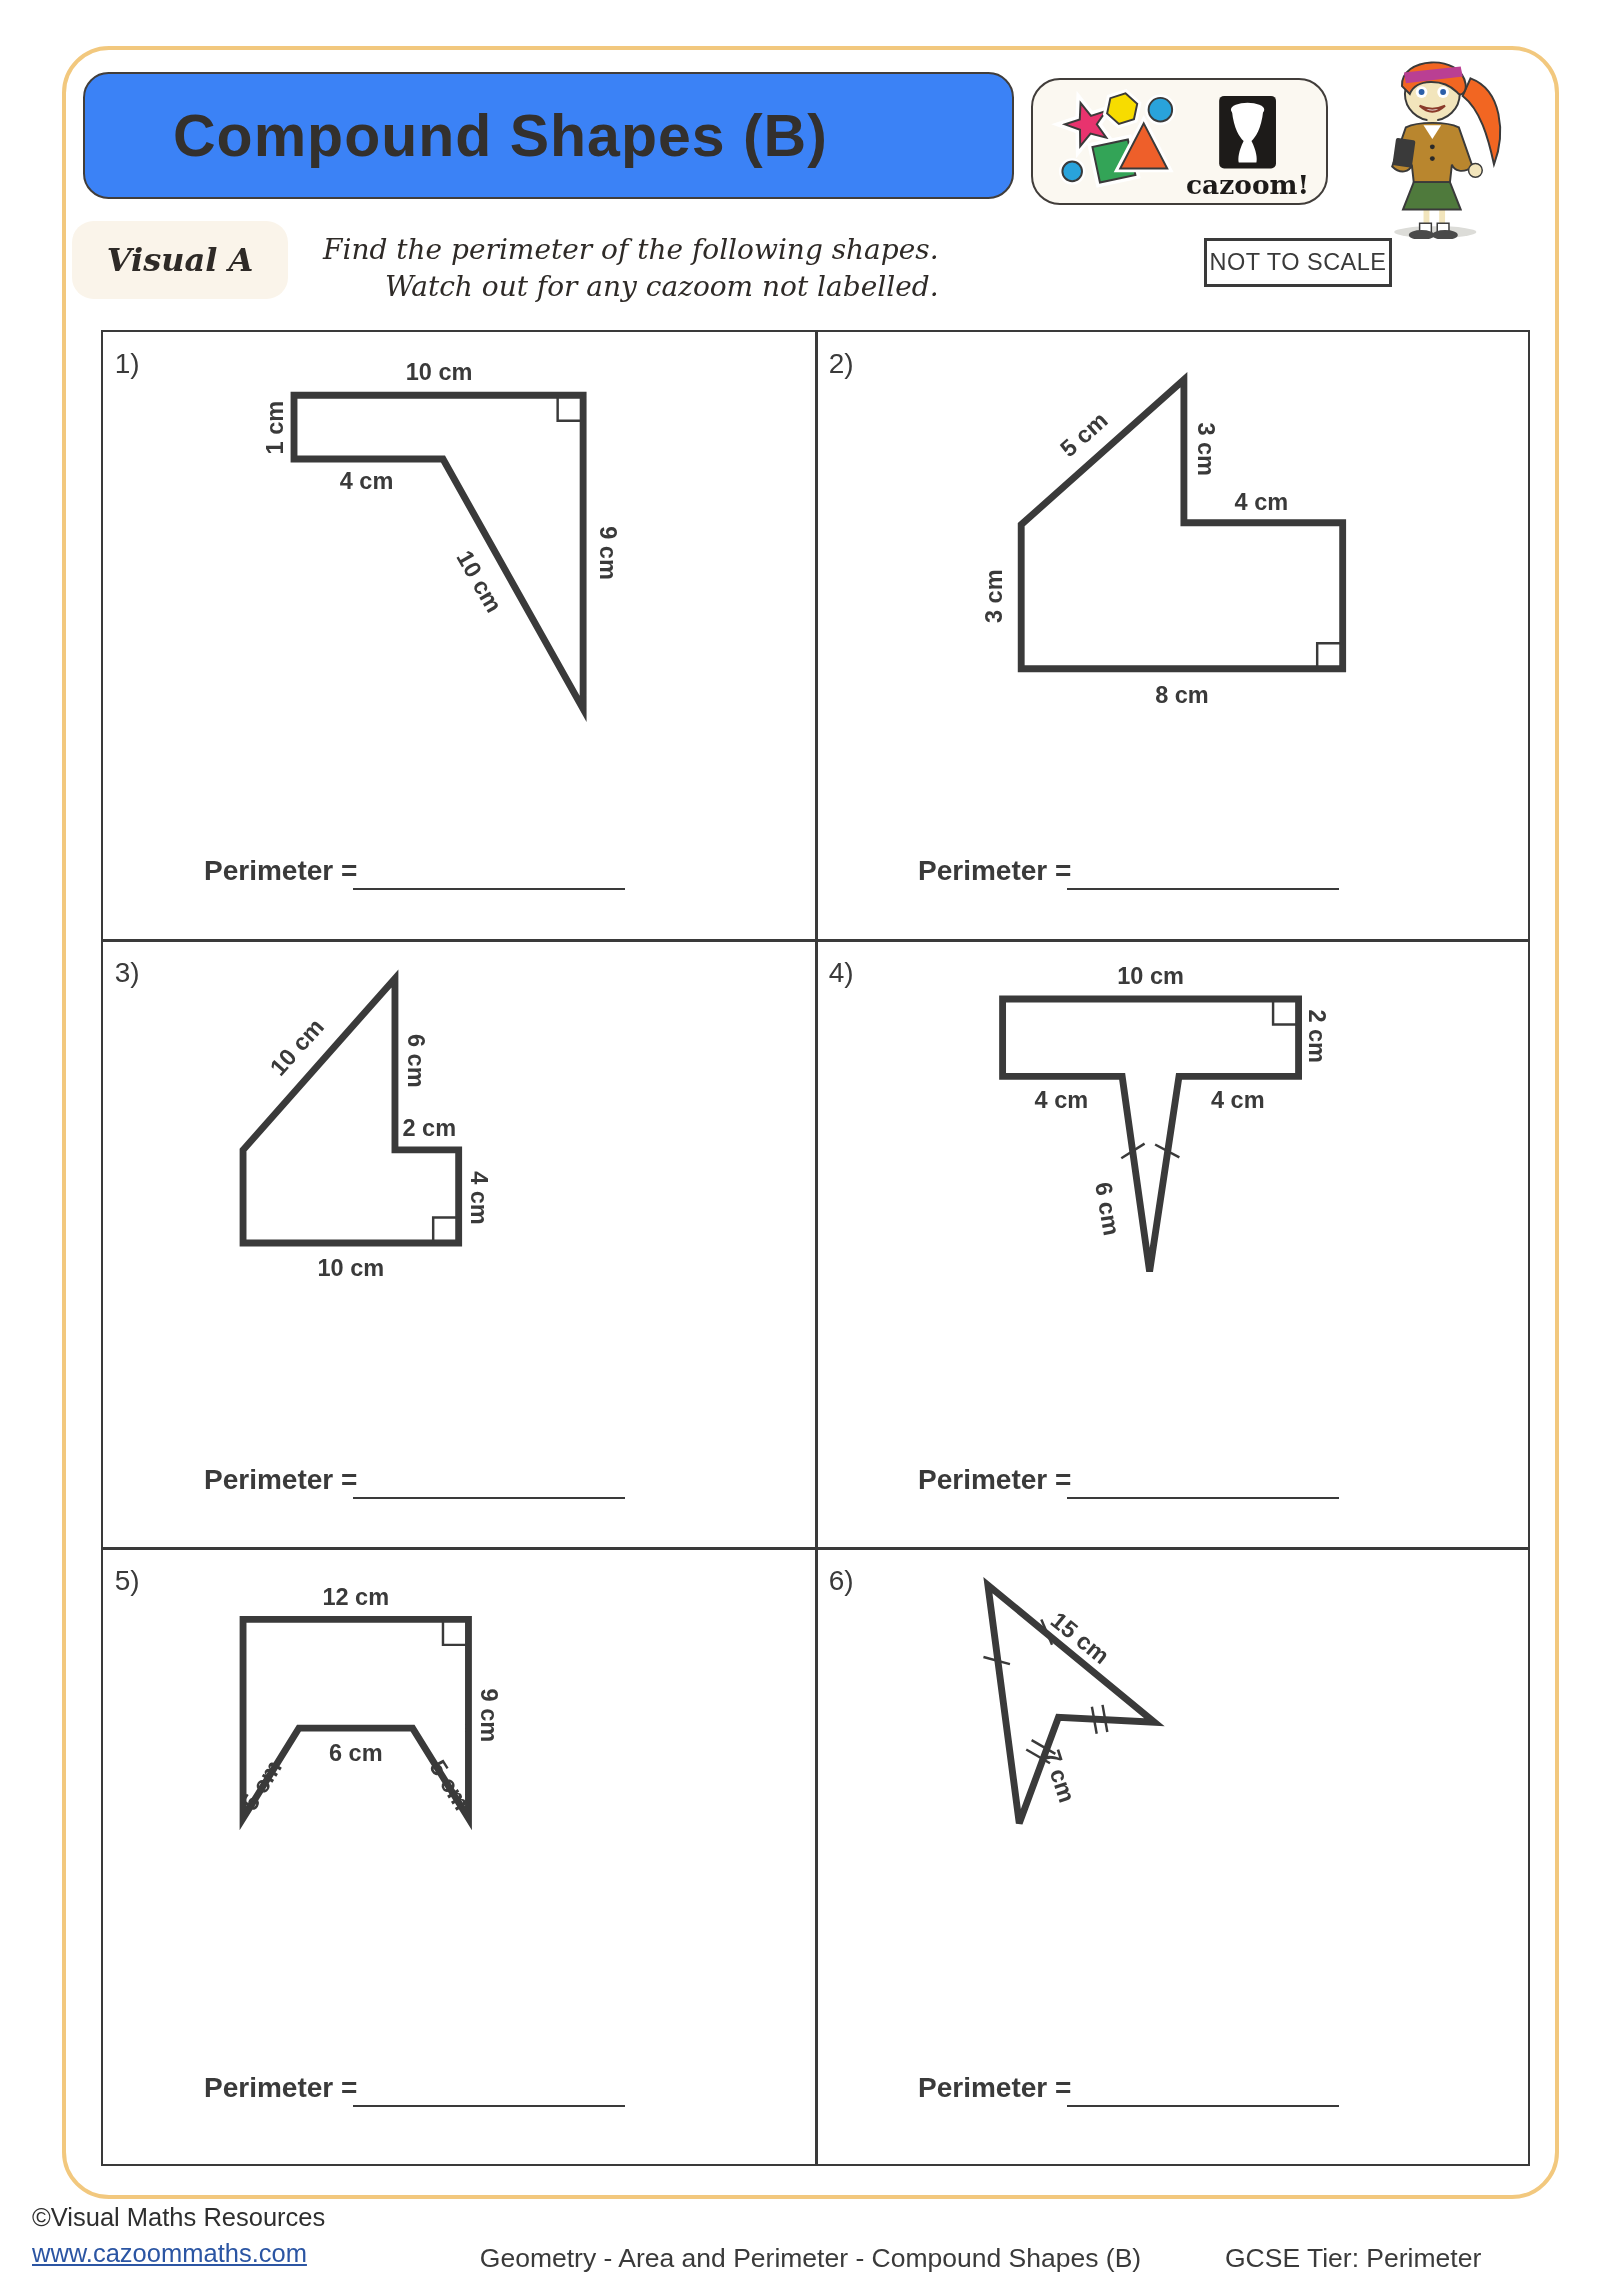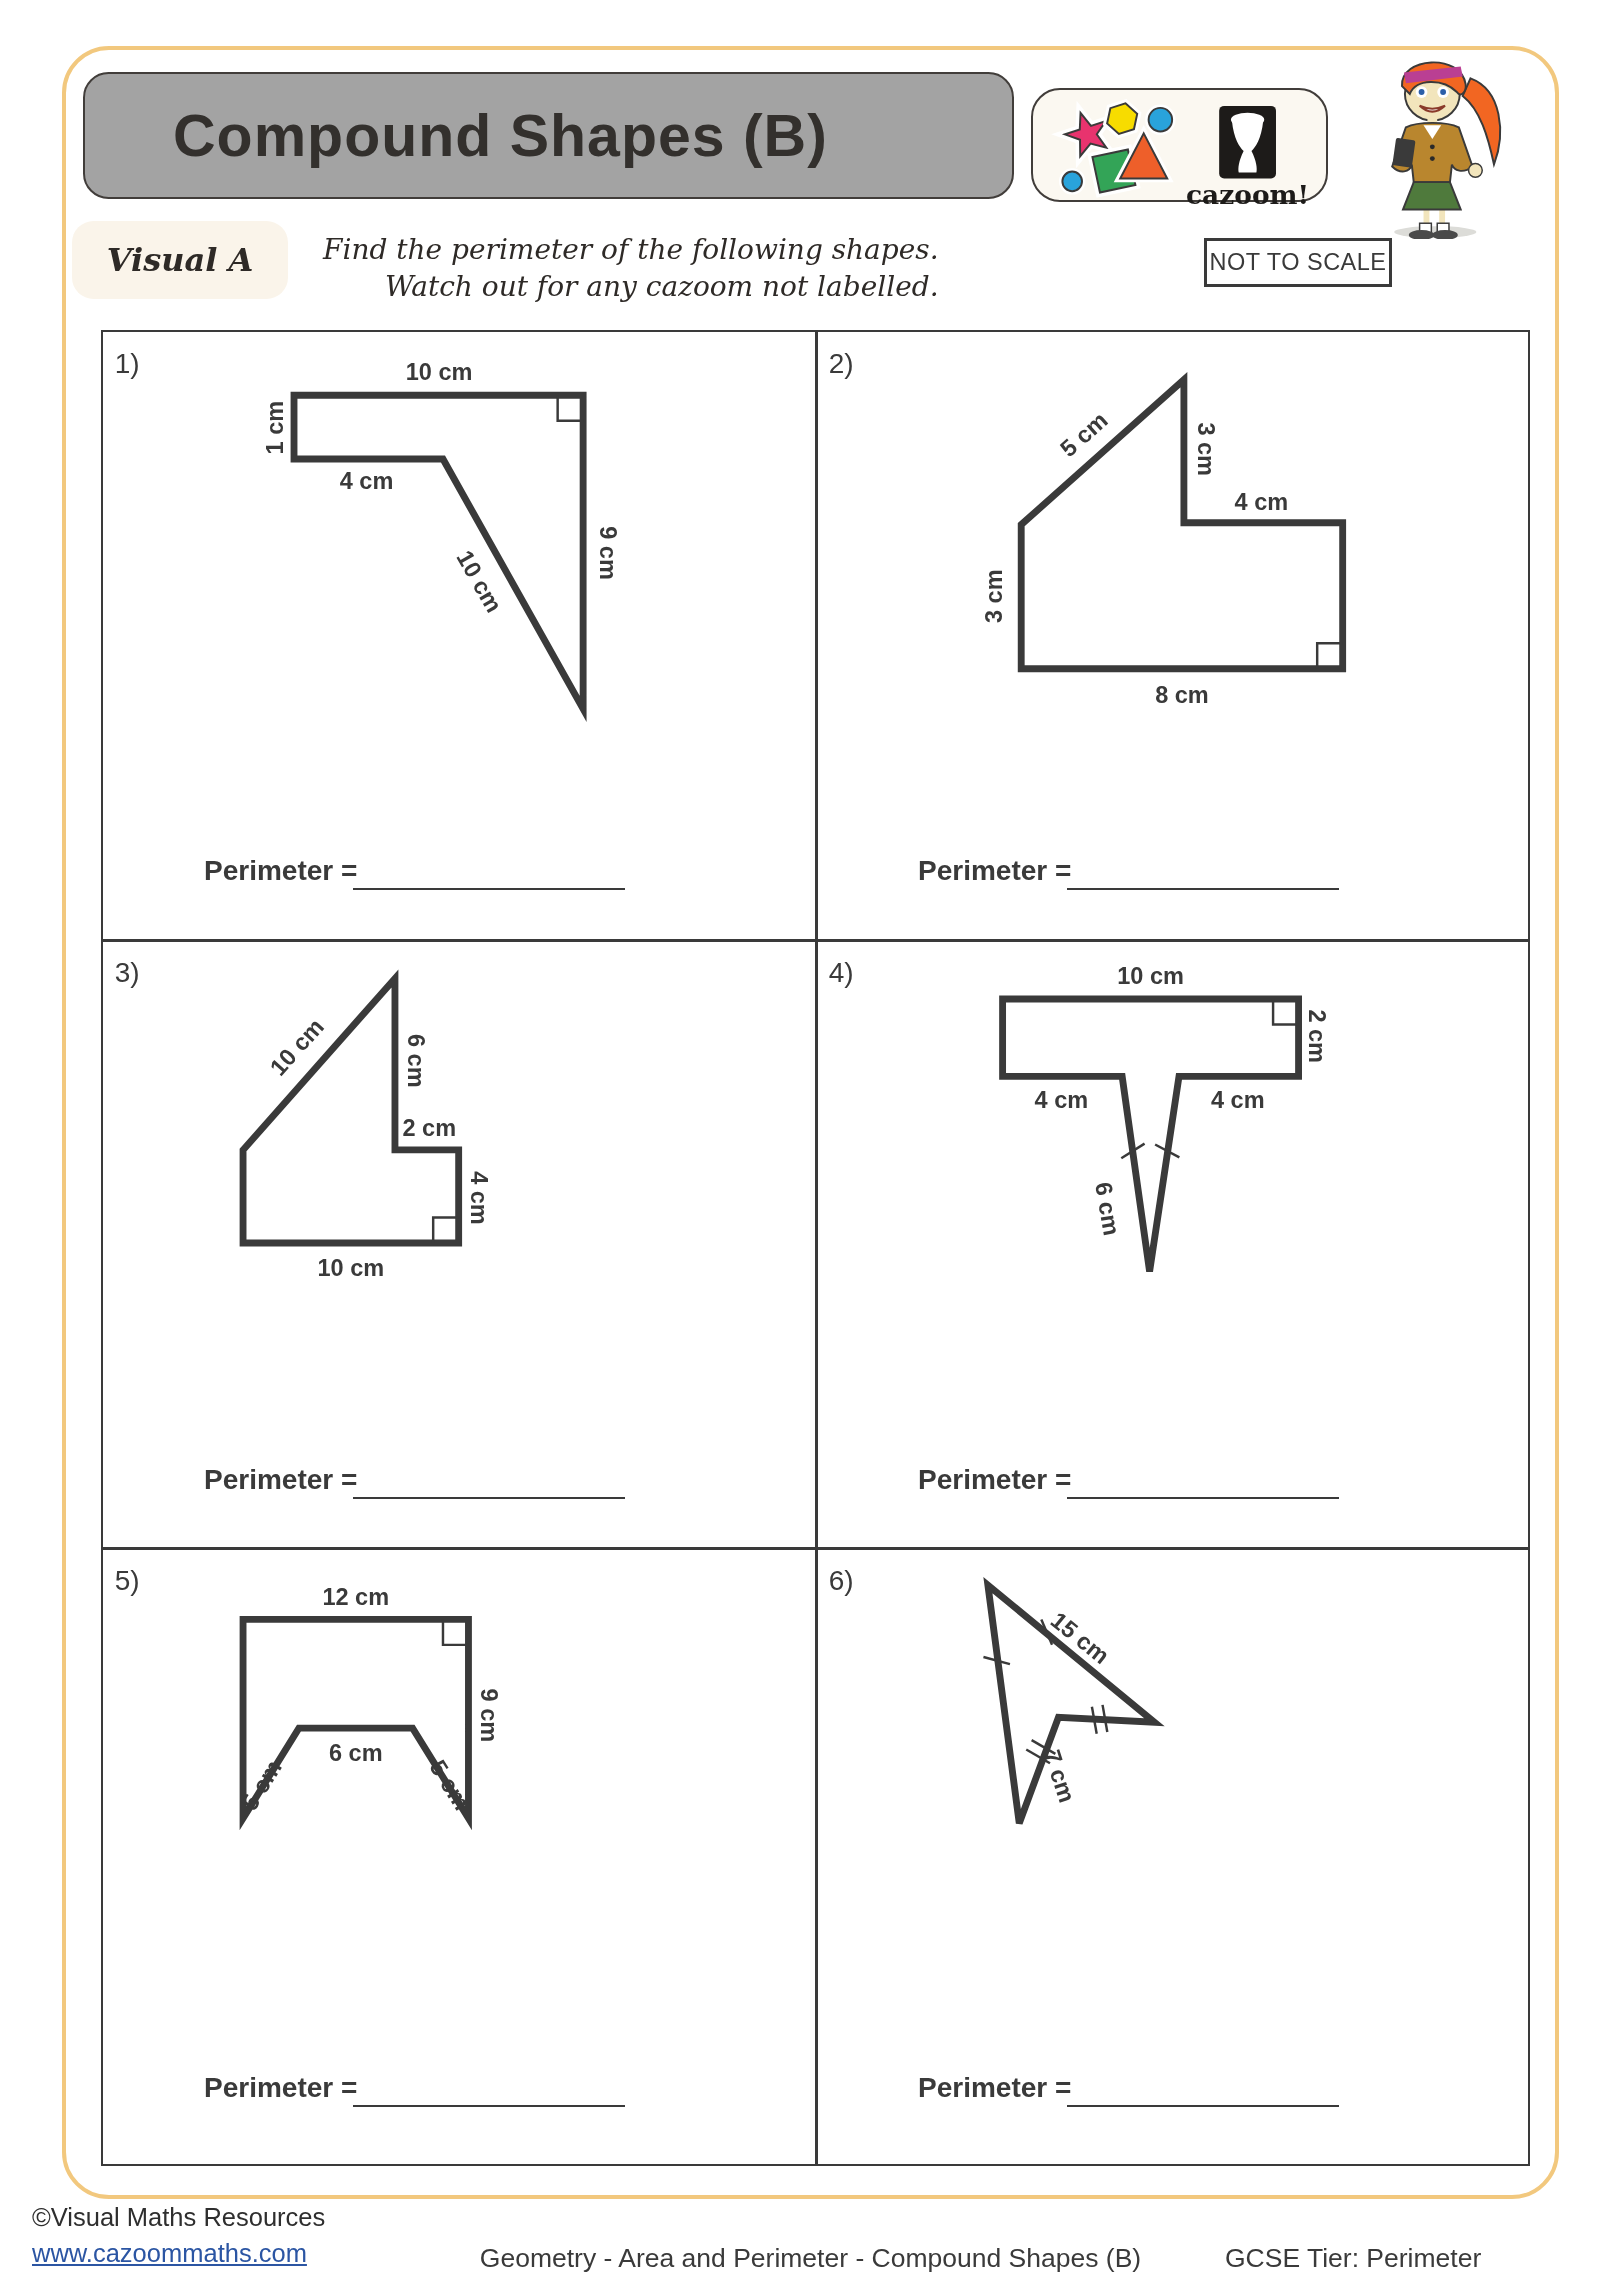--- a/index.html
+++ b/index.html
@@ -1,24 +1,24 @@
 <!DOCTYPE html>
 <html><head>
 <meta charset="utf-8">
 <style>
   html,body{margin:0;padding:0;background:#fff;}
   .page{position:relative;width:1621px;height:2293px;background:#fff;overflow:hidden;
         font-family:"Liberation Sans",sans-serif;color:#3a3a3a;}
   .outer-border{position:absolute;left:62px;top:46px;width:1489px;height:2145px;
         border:4.9px solid #f2c87e;border-radius:47px;}
-  .title-box{position:absolute;left:83px;top:72px;width:931px;height:127px;background:#a3a3a3;
+  .title-box{position:absolute;left:83px;top:72px;width:931px;height:127px;background:#3b82f6;
         border:2.9px solid #413d3a;border-radius:25.5px;box-sizing:border-box;
         display:flex;align-items:center;padding-left:88px;}
   .title{font-size:59px;font-weight:bold;color:#33302d;letter-spacing:1px;}
-  .logo-box{position:absolute;left:1031px;top:88px;width:297px;height:114px;background:#fbf8f1;
+  .logo-box{position:absolute;left:1031px;top:78px;width:297px;height:127px;background:#fbf8f1;
         border:2.9px solid #413d3a;border-radius:29px;box-sizing:border-box;}
   .mascot{position:absolute;left:1355px;top:43px;width:186px;height:196px;}
   .section-box{position:absolute;left:72px;top:221px;width:216px;height:78px;background:#faf4ea;
         border-radius:21.6px;display:flex;align-items:center;justify-content:center;}
   .section-label{font-family:"DejaVu Serif",serif;font-style:italic;font-weight:bold;
         font-size:32px;color:#2e2a27;}
   .instructions{position:absolute;left:323px;top:231px;font-family:"DejaVu Serif",serif;
         font-style:italic;font-size:28px;line-height:37px;color:#2e2a27;text-align:right;}
   .nts-box{position:absolute;left:1184px;top:238px;width:188px;height:49px;background:#fff;
         border:3.9px solid #3a3a3a;box-sizing:border-box;display:flex;align-items:center;

